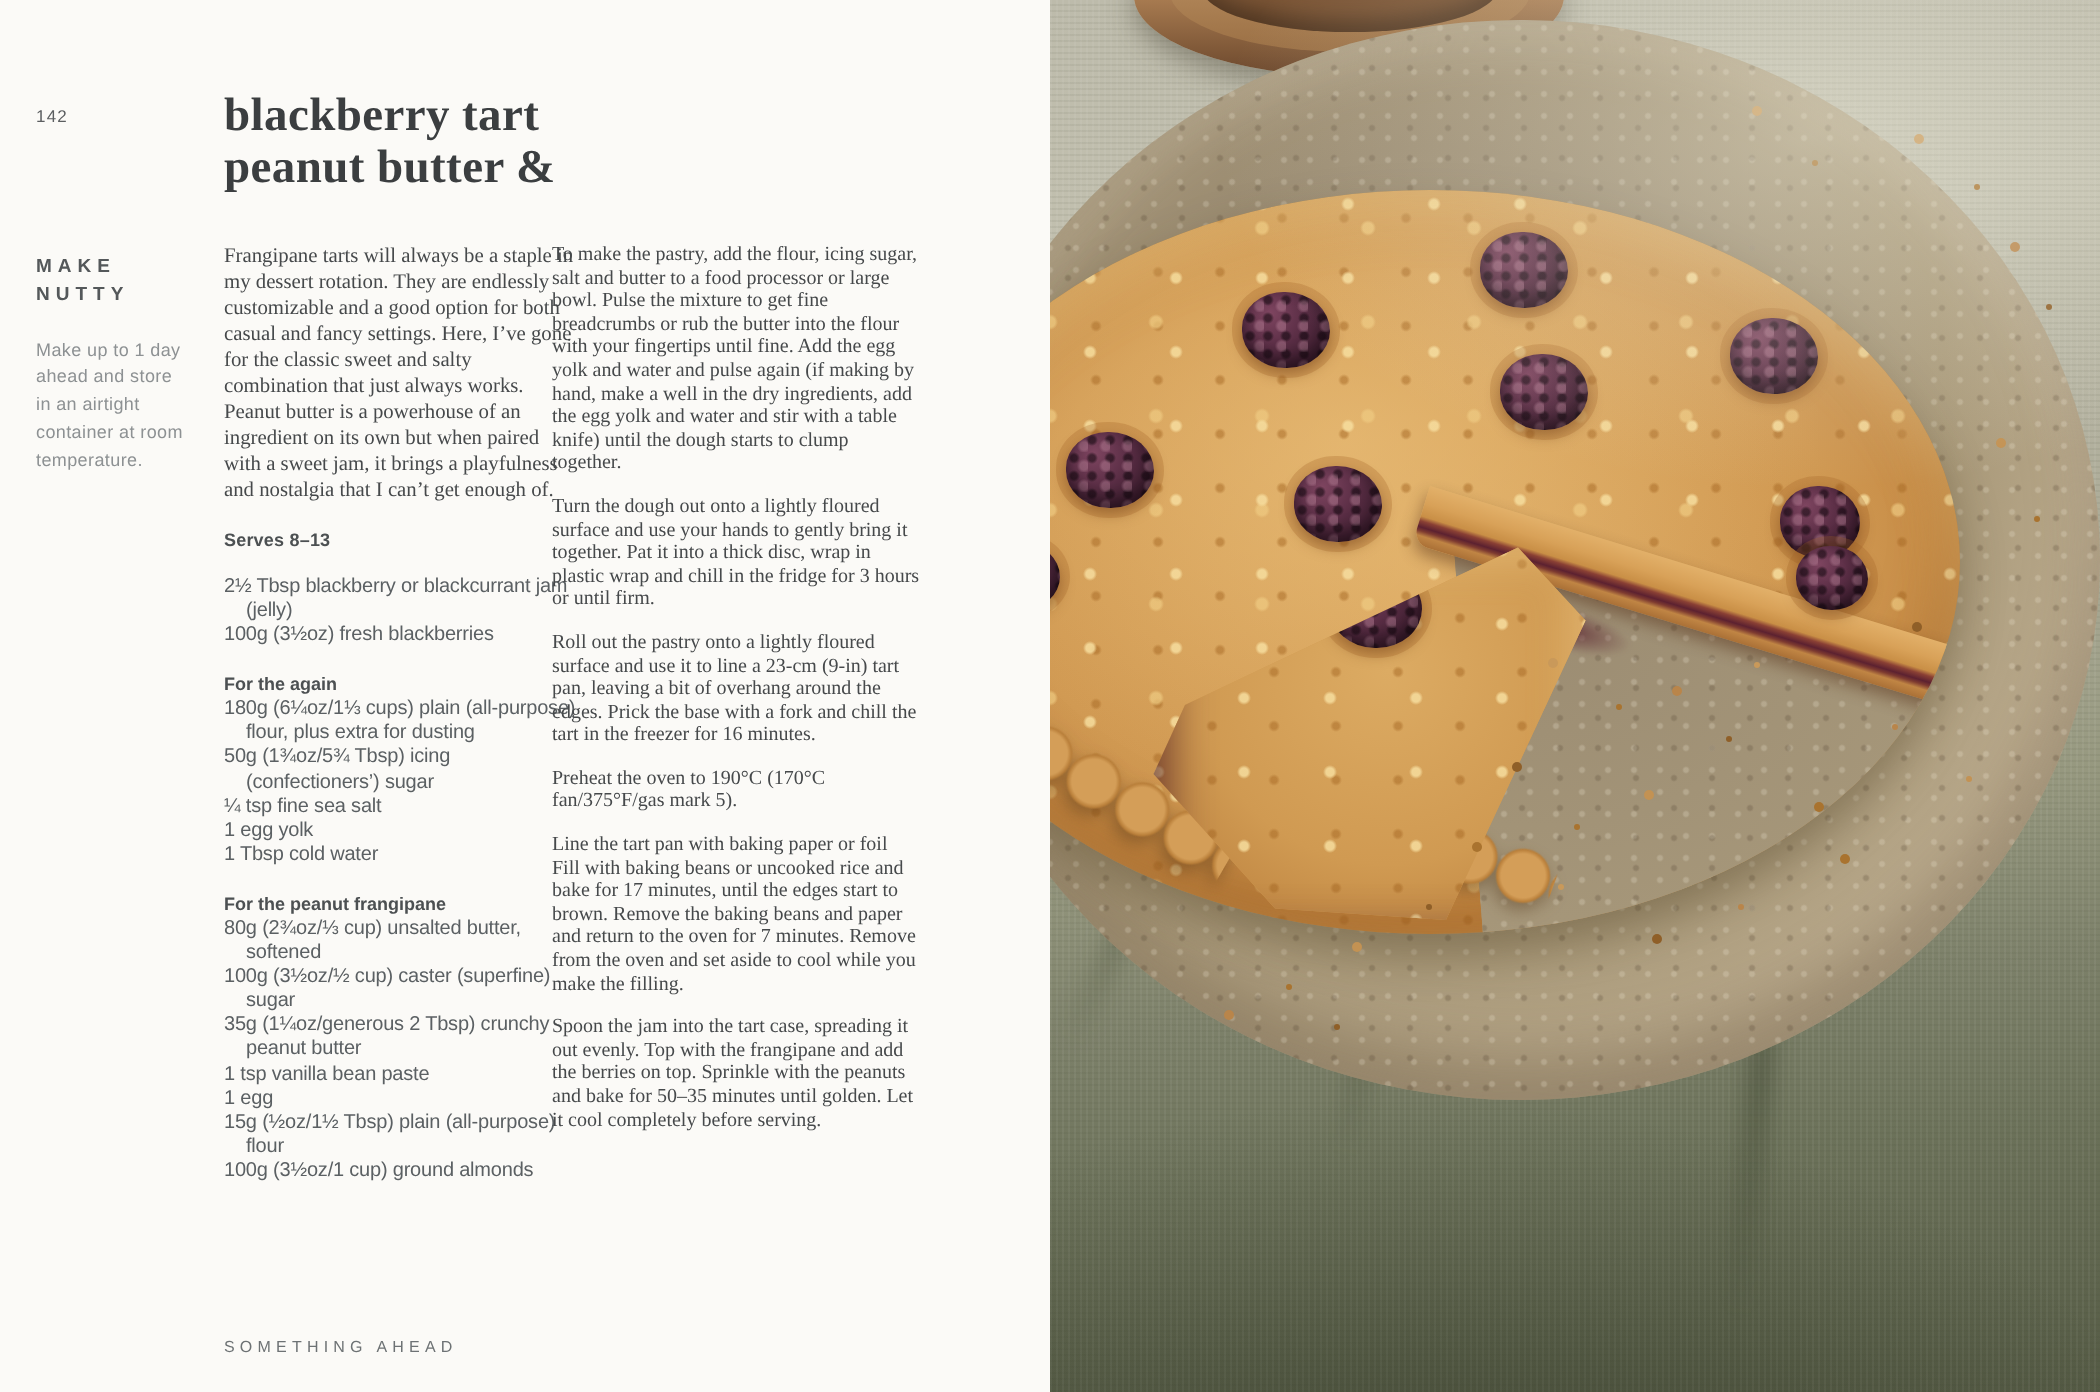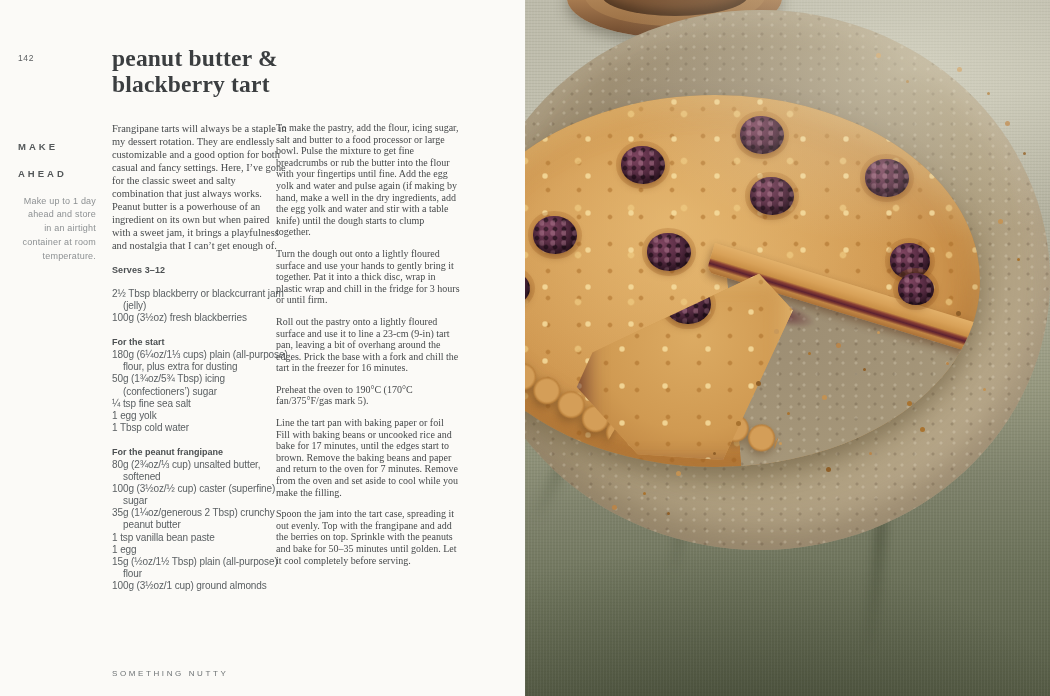--- a/index.html
+++ b/index.html
@@ -13,22 +13,22 @@
     position:absolute; left:18px; top:53px; font-size:8.5px; color:#5b5e60; letter-spacing:0.6px;
   }
   .title {
     position:absolute; left:112px; top:46px; margin:0; width:260px;
     font-family:"Liberation Serif", serif; font-weight:700; font-size:23.5px;
     line-height:1.1; color:#3b3e40; letter-spacing:0.2px;
   }
   .title .tl { display:block; }
   .sidebar { position:absolute; left:18px; top:127px; width:78px; }
   .sb-label { font-size:9.5px; font-weight:700; color:#54585a; letter-spacing:3px; line-height:1.45; }
-  .sb-label .sb-line { display:block;margin-top:13px; }
-  .sb-note { margin-top:14px; font-size:9px; line-height:1.55; color:#8d9193; letter-spacing:0.2px;text-align:right; }
+  .sb-label .sb-line { display:block; }
+  .sb-note { margin-top:14px; font-size:9px; line-height:1.55; color:#8d9193; letter-spacing:0.2px; }
   .col-a { position:absolute; left:112px; top:122px; width:176px; }
   .intro {
     margin:0; font-family:"Liberation Serif", serif; font-size:10.4px; line-height:13px;
     color:#46494b;
   }
   .serves { margin-top:13px; font-size:9px; font-weight:700; color:#4c5052; letter-spacing:0.1px; }
   .ing-group ul { list-style:none; margin:0; padding:0; }
   .ing-group { margin-top:13px; }
   .ing-group li {
     font-family:Liberation Sans, sans-serif;
@@ -165,47 +165,47 @@
 </head>
 <body>
 
 <div class="spread">
 
   <section class="page">
     <div class="pagenum">142</div>
 
     <h1 class="title">
 
-    <span class="tl">peanut butter &amp;</span>
-        <span class="tl">blackberry tart</span>
+    <span class="tl">blackberry tart</span>
+        <span class="tl">peanut butter &amp;</span>
       </h1>
 
     <aside class="sidebar">
       <div class="sb-label">
 
       <span class="sb-line">MAKE</span>
-          <span class="sb-line">AHEAD</span>
+          <span class="sb-line">NUTTY</span>
         </div>
       <p class="sb-note">Make up to 1 day ahead and store in an airtight container at room temperature.</p>
     </aside>
 
     <div class="col-a">
       <p class="intro">Frangipane tarts will always be a staple in my dessert rotation. They are endlessly customizable and a good option for both casual and fancy settings. Here, I’ve gone for the classic sweet and salty combination that just always works. Peanut butter is a powerhouse of an ingredient on its own but when paired with a sweet jam, it brings a playfulness and nostalgia that I can’t get enough of.</p>
-      <div class="serves">Serves 3–12</div>
+      <div class="serves">Serves 8–13</div>
 
       <div class="ing-group">
         <ul>
 
         <li>2½ Tbsp blackberry or blackcurrant jam (jelly)</li>
             <li>100g (3½oz) fresh blackberries</li>
           </ul>
       </div>
 
       <div class="ing-group">
-        <h4 class="ing-head">For the start</h4>
+        <h4 class="ing-head">For the again</h4>
         <ul>
 
         <li>180g (6¼oz/1⅓ cups) plain (all-purpose) flour, plus extra for dusting</li>
             <li>50g (1¾oz/5¾ Tbsp) icing (confectioners’) sugar</li>
             <li>¼ tsp fine sea salt</li>
             <li>1 egg yolk</li>
             <li>1 Tbsp cold water</li>
           </ul>
       </div>
 
@@ -227,21 +227,21 @@
     <div class="col-b">
 
     <p class="m-p">To make the pastry, add the flour, icing sugar, salt and butter to a food processor or large bowl. Pulse the mixture to get fine breadcrumbs or rub the butter into the flour with your fingertips until fine. Add the egg yolk and water and pulse again (if making by hand, make a well in the dry ingredients, add the egg yolk and water and stir with a table knife) until the dough starts to clump together.</p>
         <p class="m-p">Turn the dough out onto a lightly floured surface and use your hands to gently bring it together. Pat it into a thick disc, wrap in plastic wrap and chill in the fridge for 3 hours or until firm.</p>
         <p class="m-p">Roll out the pastry onto a lightly floured surface and use it to line a 23-cm (9-in) tart pan, leaving a bit of overhang around the edges. Prick the base with a fork and chill the tart in the freezer for 16 minutes.</p>
         <p class="m-p">Preheat the oven to 190°C (170°C fan/375°F/gas mark 5).</p>
         <p class="m-p">Line the tart pan with baking paper or foil Fill with baking beans or uncooked rice and bake for 17 minutes, until the edges start to brown. Remove the baking beans and paper and return to the oven for 7 minutes. Remove from the oven and set aside to cool while you make the filling.</p>
         <p class="m-p">Spoon the jam into the tart case, spreading it out evenly. Top with the frangipane and add the berries on top. Sprinkle with the peanuts and bake for 50–35 minutes until golden. Let it cool completely before serving.</p>
       </div>
 
-    <div class="footer">SOMETHING NUTTY</div>
+    <div class="footer">SOMETHING AHEAD</div>
   </section>
 
   <figure class="photo" role="img" aria-label="Golden peanut frangipane tart studded with blackberries, one slice cut and pulled away to reveal a jam layer, on a speckled stoneware plate over sage-green linen with crumbs scattered around">
     <div class="crease c1"></div>
     <div class="crease c2"></div>
     <div class="crease c3"></div>
     <div class="fold f1"></div>
     <div class="fold f2"></div>
     <div class="fold f3"></div>
 

